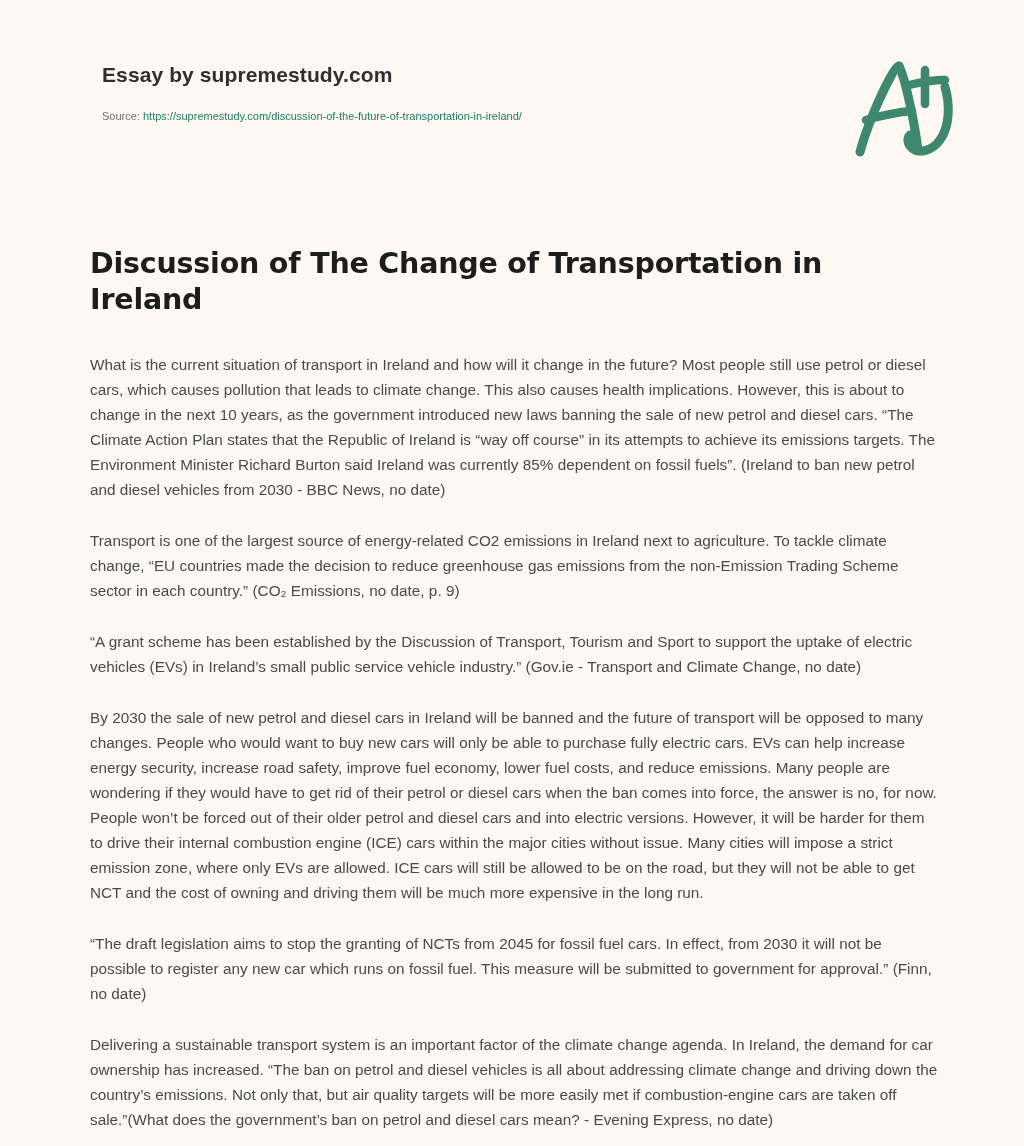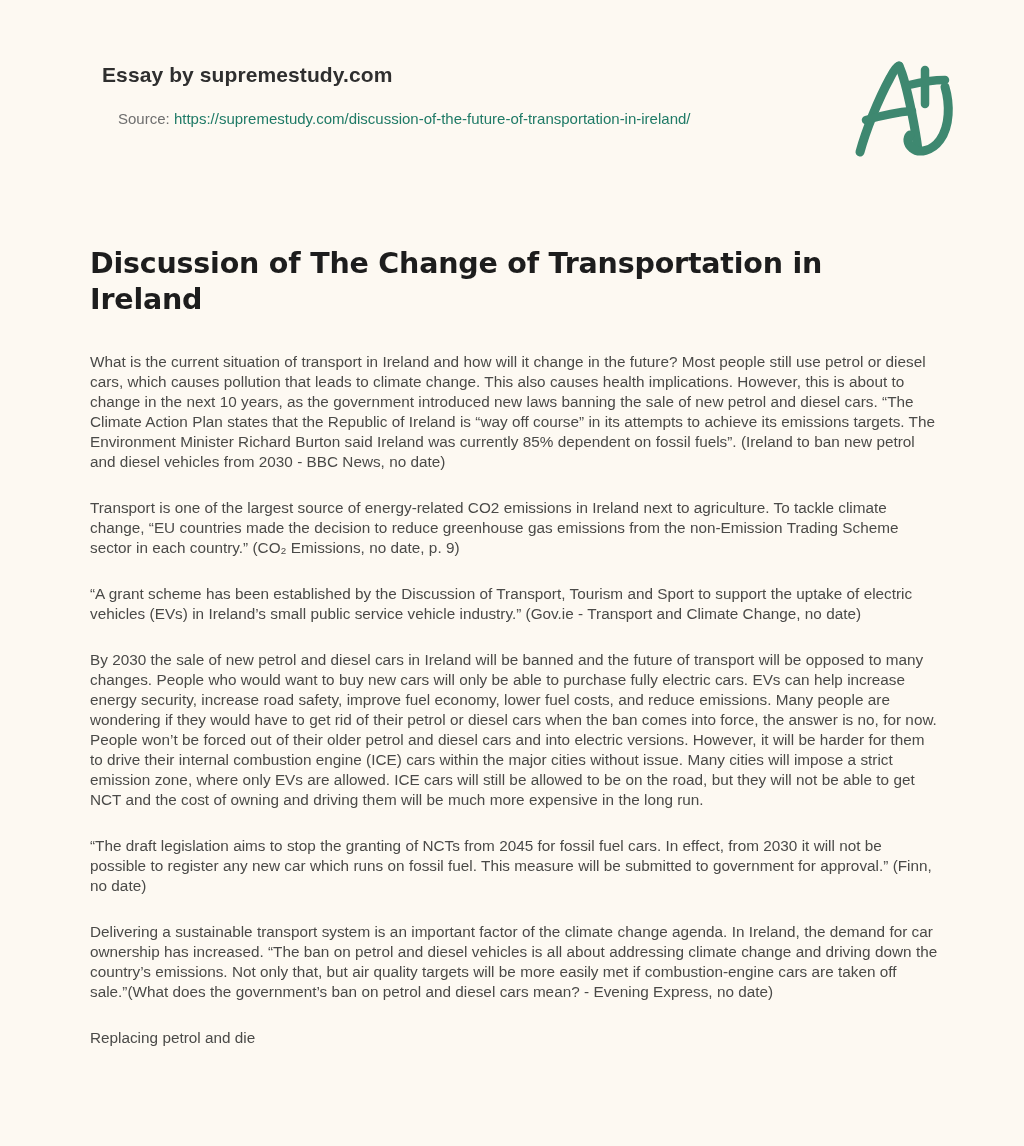--- a/index.html
+++ b/index.html
@@ -42,22 +42,22 @@
     font-size: 21px;
     font-weight: bold;
     color: #2f2f2f;
     letter-spacing: 0.1px;
     line-height: 1.2;
     margin: 0;
     white-space: nowrap;
   }
 
   .source-line {
-    margin: 22px 0 0 16px;
-    font-size: 15px;
+    margin: 22px 0 0 0;
+    font-size: 11px;
     line-height: 1.3;
     color: #6f6f6f;
     white-space: nowrap;
   }
 
   .source-label {
     color: #6f6f6f;
   }
 
   .source-url {
@@ -97,21 +97,21 @@
     letter-spacing: -0.2px;
   }
 
   .article-body {
     margin-top: 35px;
   }
 
   .article-body p {
     margin: 0 0 26px 0;
     font-size: 15.3px;
-    line-height: 20px;
+    line-height: 25px;
     color: #4a4a48;
     text-align: left;
     word-spacing: 0.1px;
   }
 
   .article-body p:last-child {
     margin-bottom: 0;
   }
 </style>
 </head>

